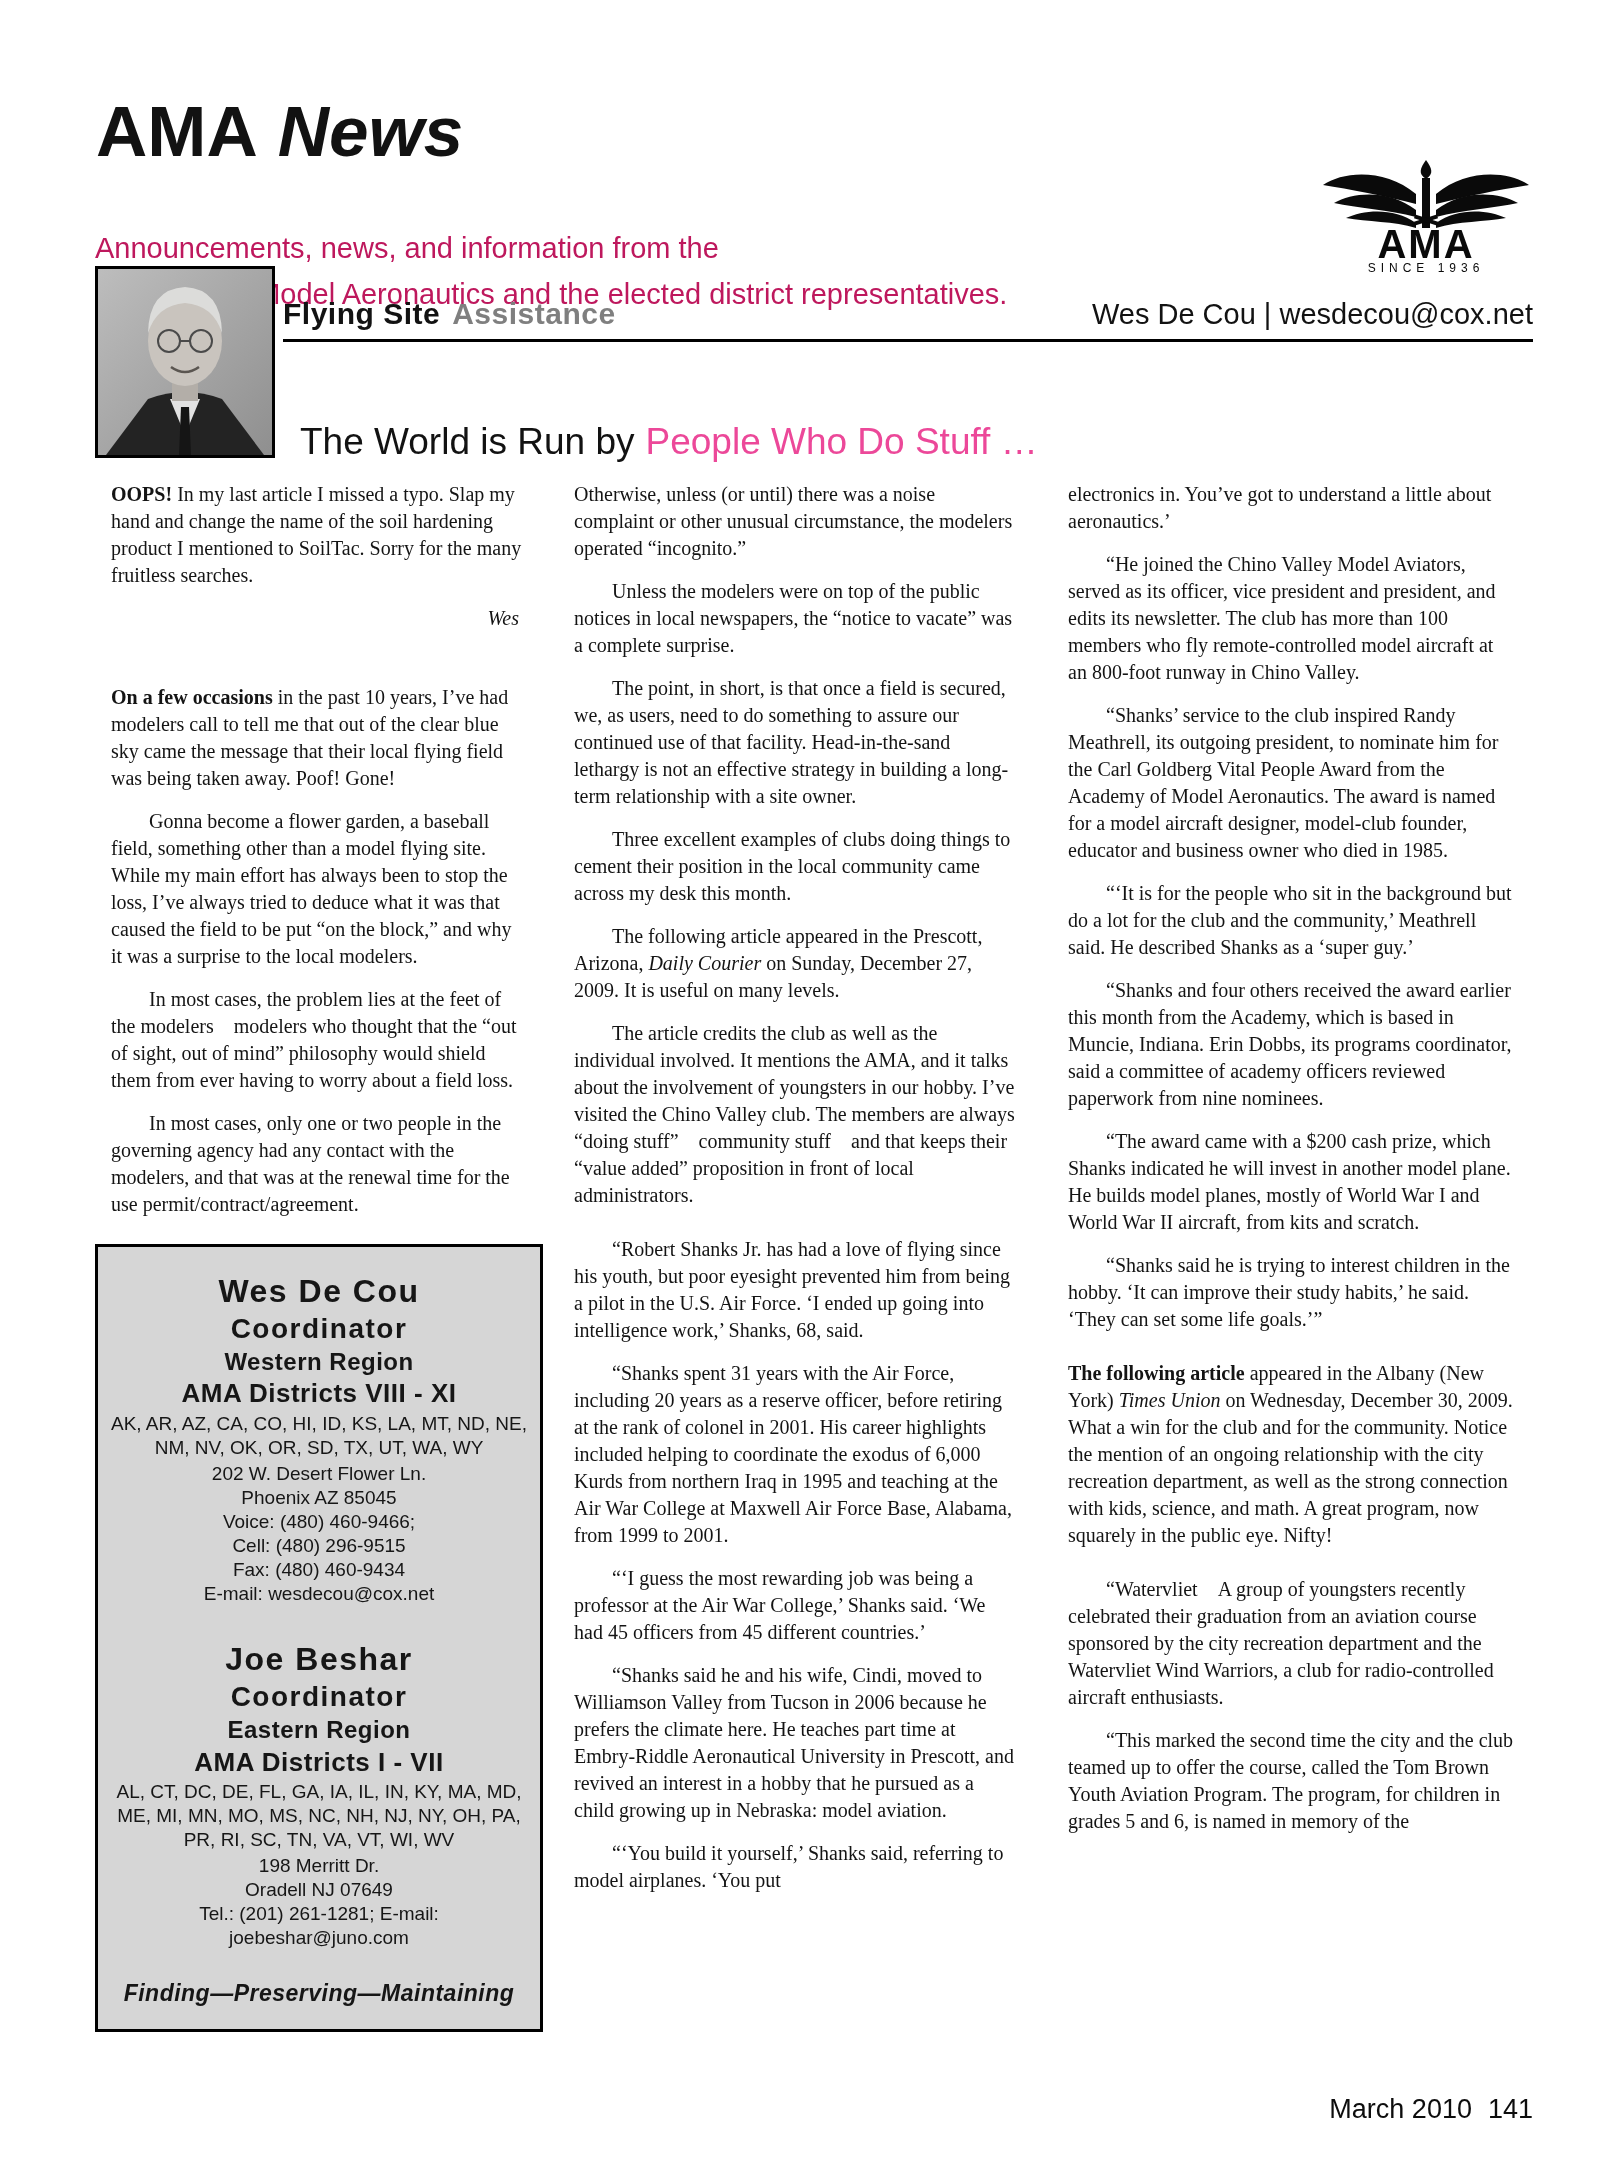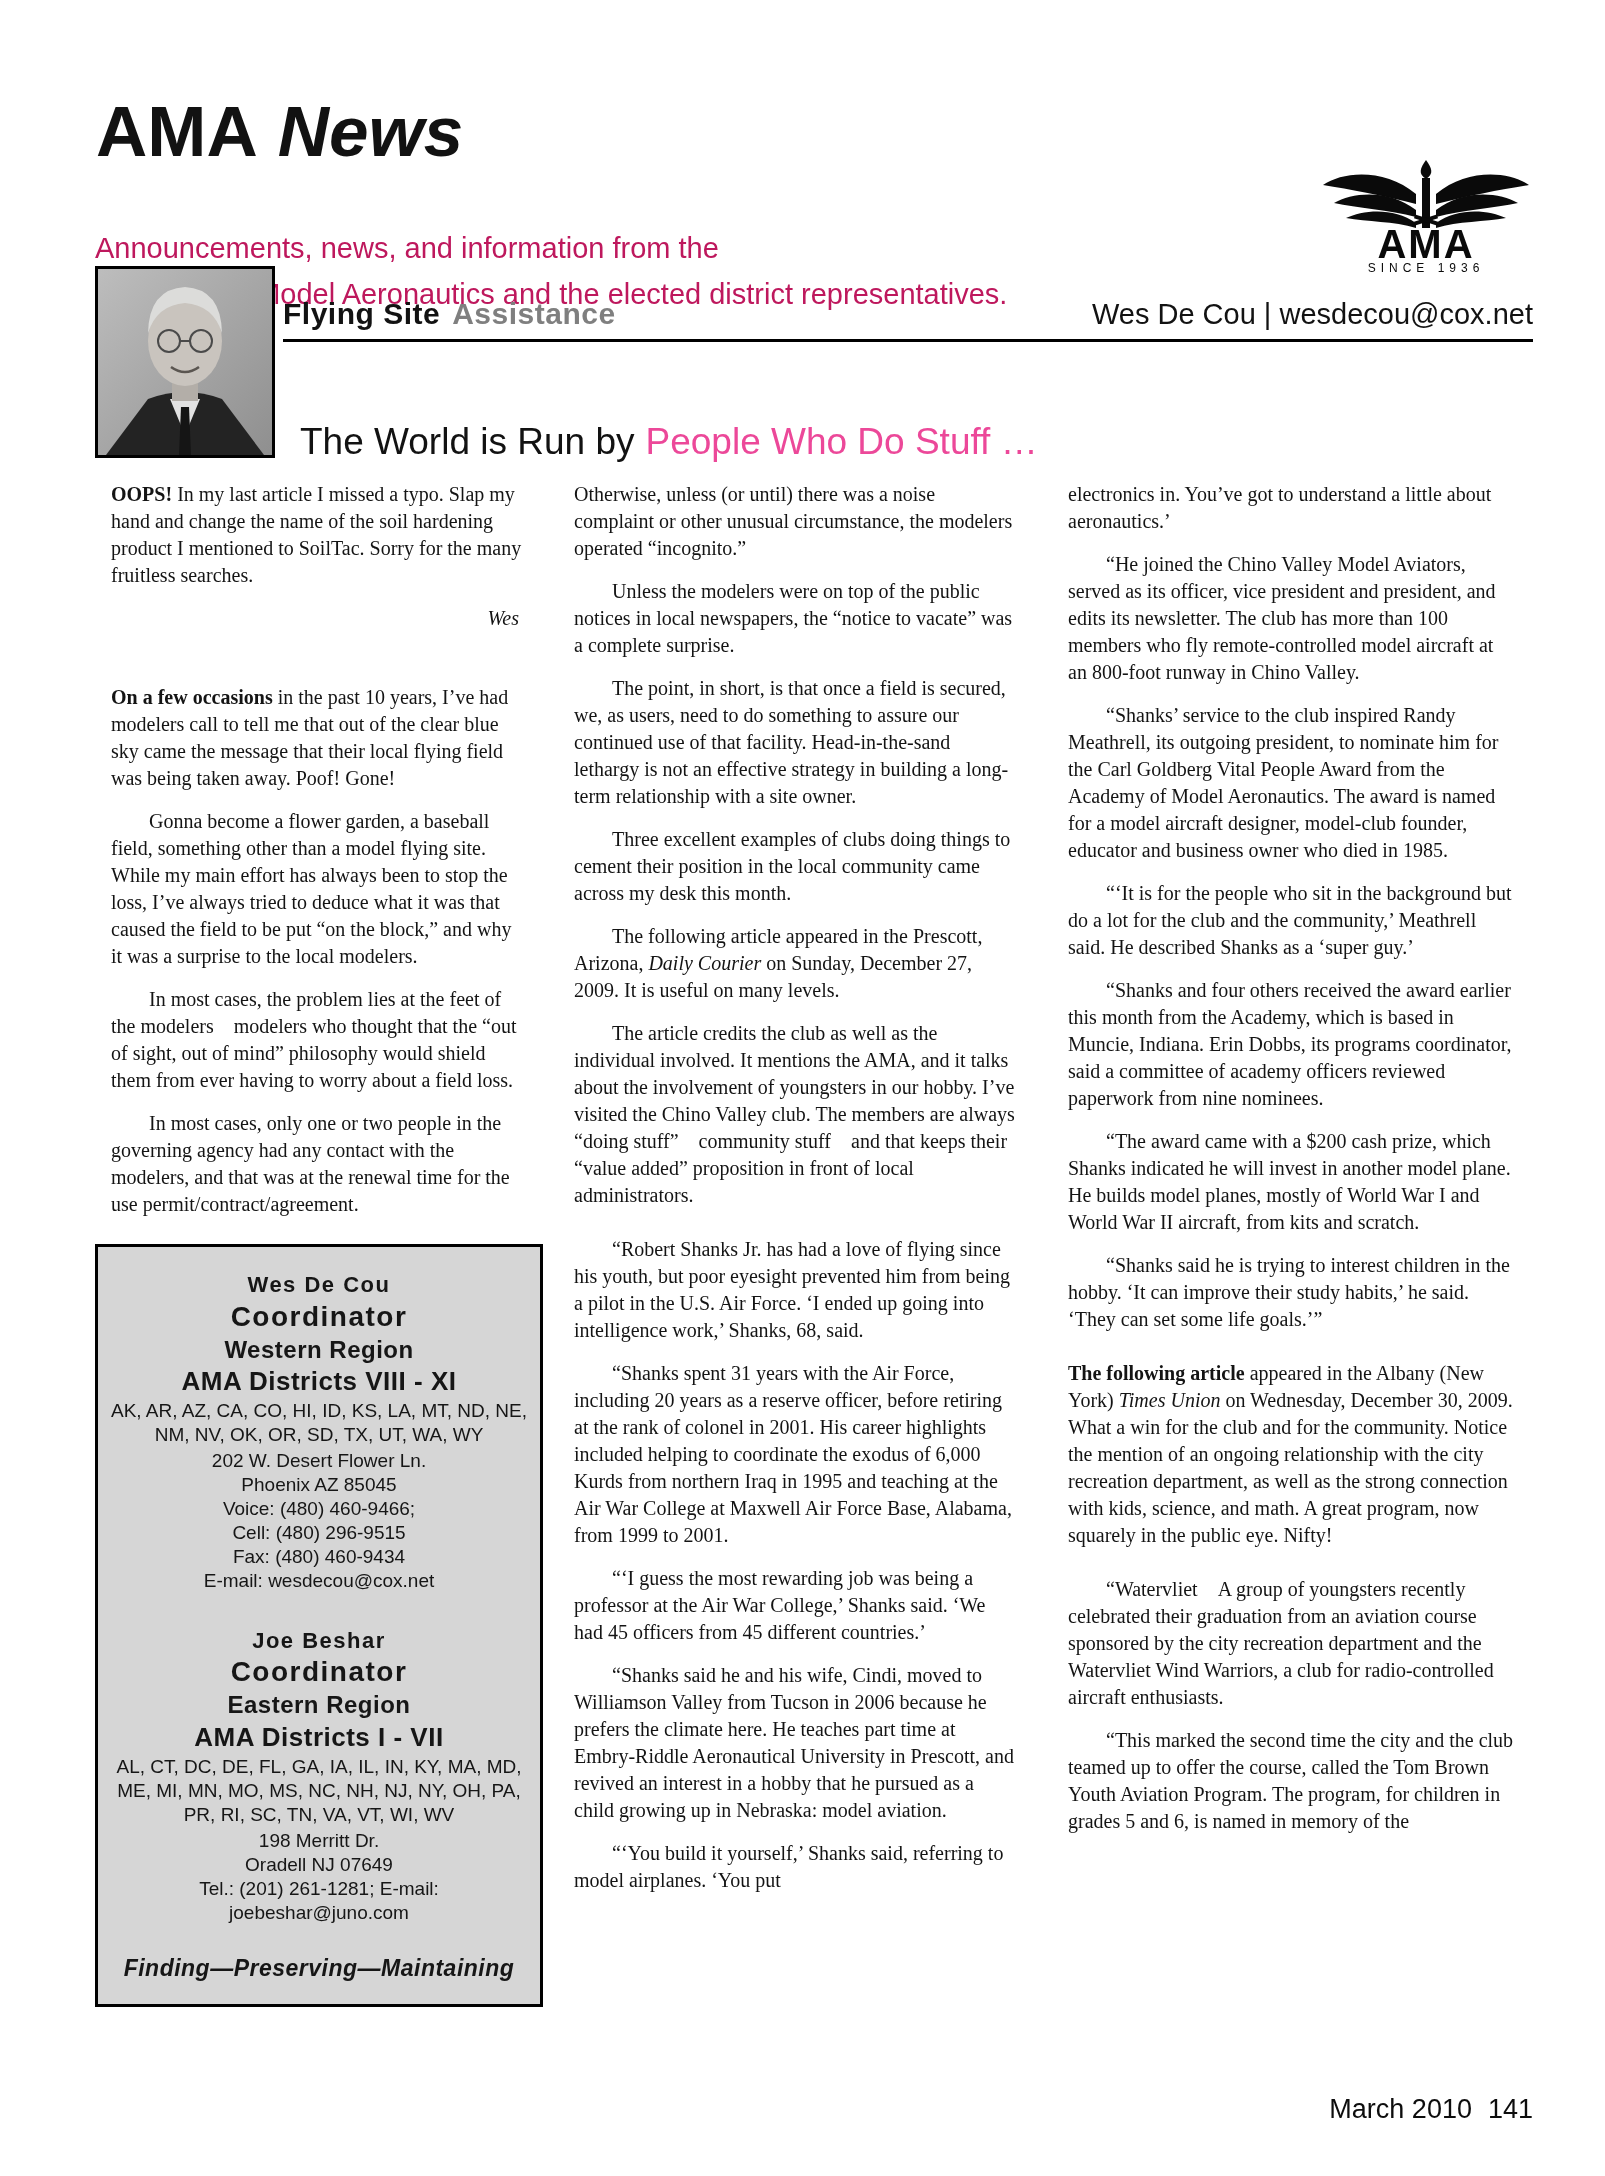--- a/index.html
+++ b/index.html
@@ -44,21 +44,21 @@
   .gap{margin-top:27px;}
   .gap-lg{margin-top:52px;}
   .sig{text-align:right;font-style:italic;padding-right:8px;}
   .b{font-weight:bold;}
   .i{font-style:italic;}
 
   
   .infobox{margin-top:26px;background:#d6d6d6;border:3px solid #000;box-sizing:border-box;
            padding:24px 6px 20px;text-align:center;font-family:"Liberation Sans",sans-serif;
            color:#161616;}
-  .infobox .name{font-size:22px;font-weight:bold;letter-spacing:1.5px;line-height:1.25;}
+  .infobox .name{font-size:32px;font-weight:bold;letter-spacing:1.5px;line-height:1.25;}
   .infobox .role{font-size:28px;font-weight:bold;letter-spacing:1.5px;line-height:1.25;}
   .infobox .region{font-size:24px;font-weight:bold;letter-spacing:0.5px;line-height:1.3;}
   .infobox .districts{font-size:26px;font-weight:bold;letter-spacing:0.5px;line-height:1.3;}
   .infobox .states{font-size:19px;line-height:1.26;margin:1px 0 2px;}
   .infobox .addr{font-size:19px;line-height:1.26;}
   .entry2{margin-top:34px;}
   .motto{margin-top:28px;font-size:23px;font-weight:bold;font-style:italic;letter-spacing:0.5px;}
 
   
   .footer{position:absolute;top:2094px;right:72px;font-size:27px;color:#0d0d0d;}

